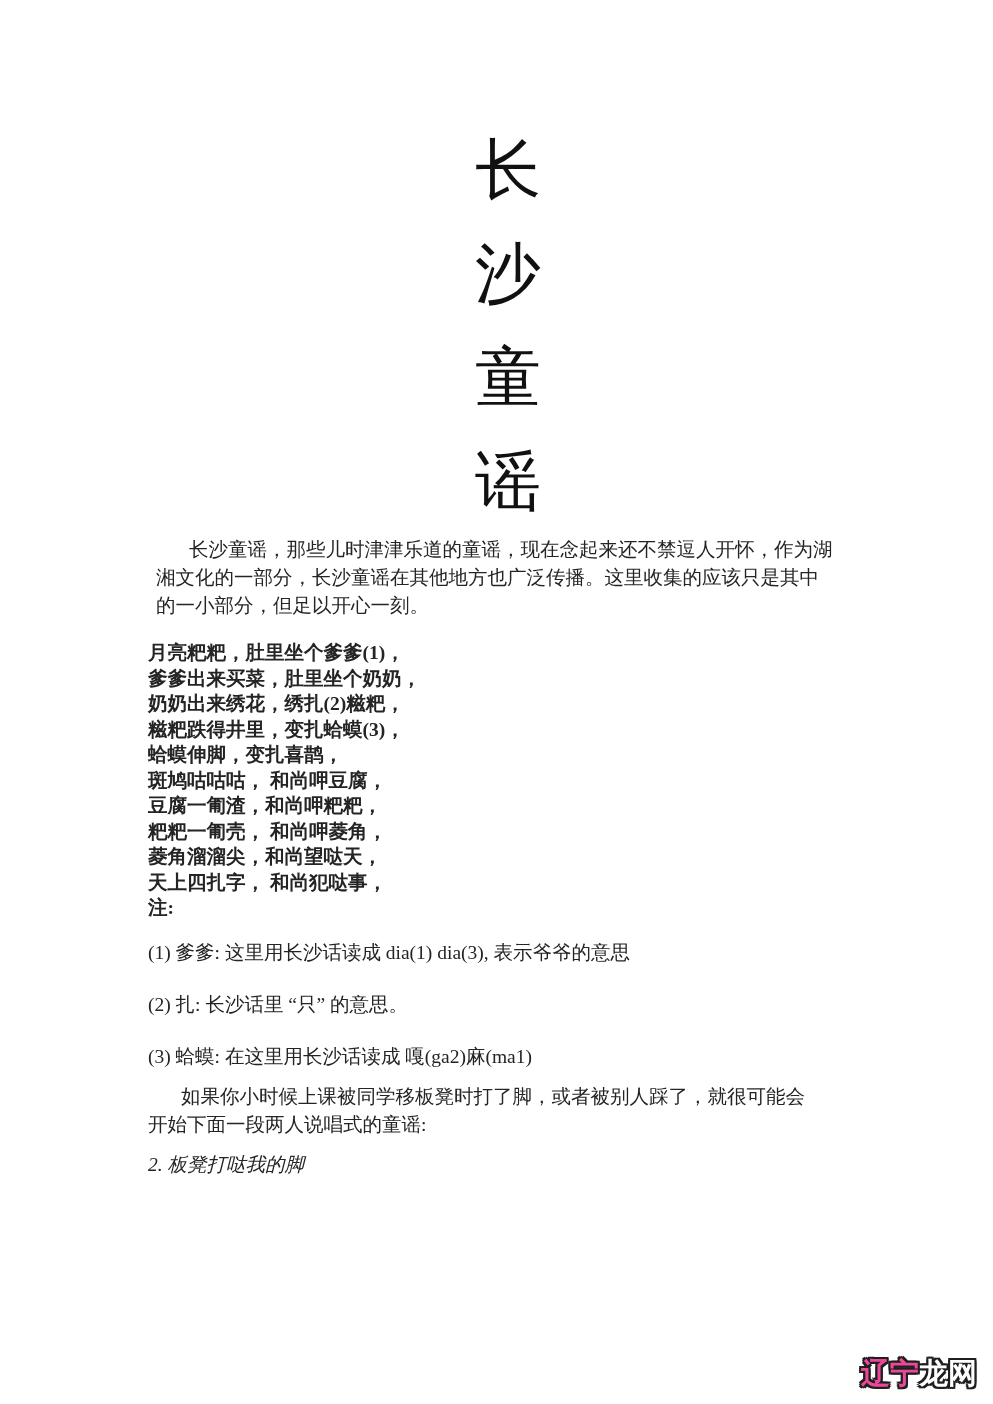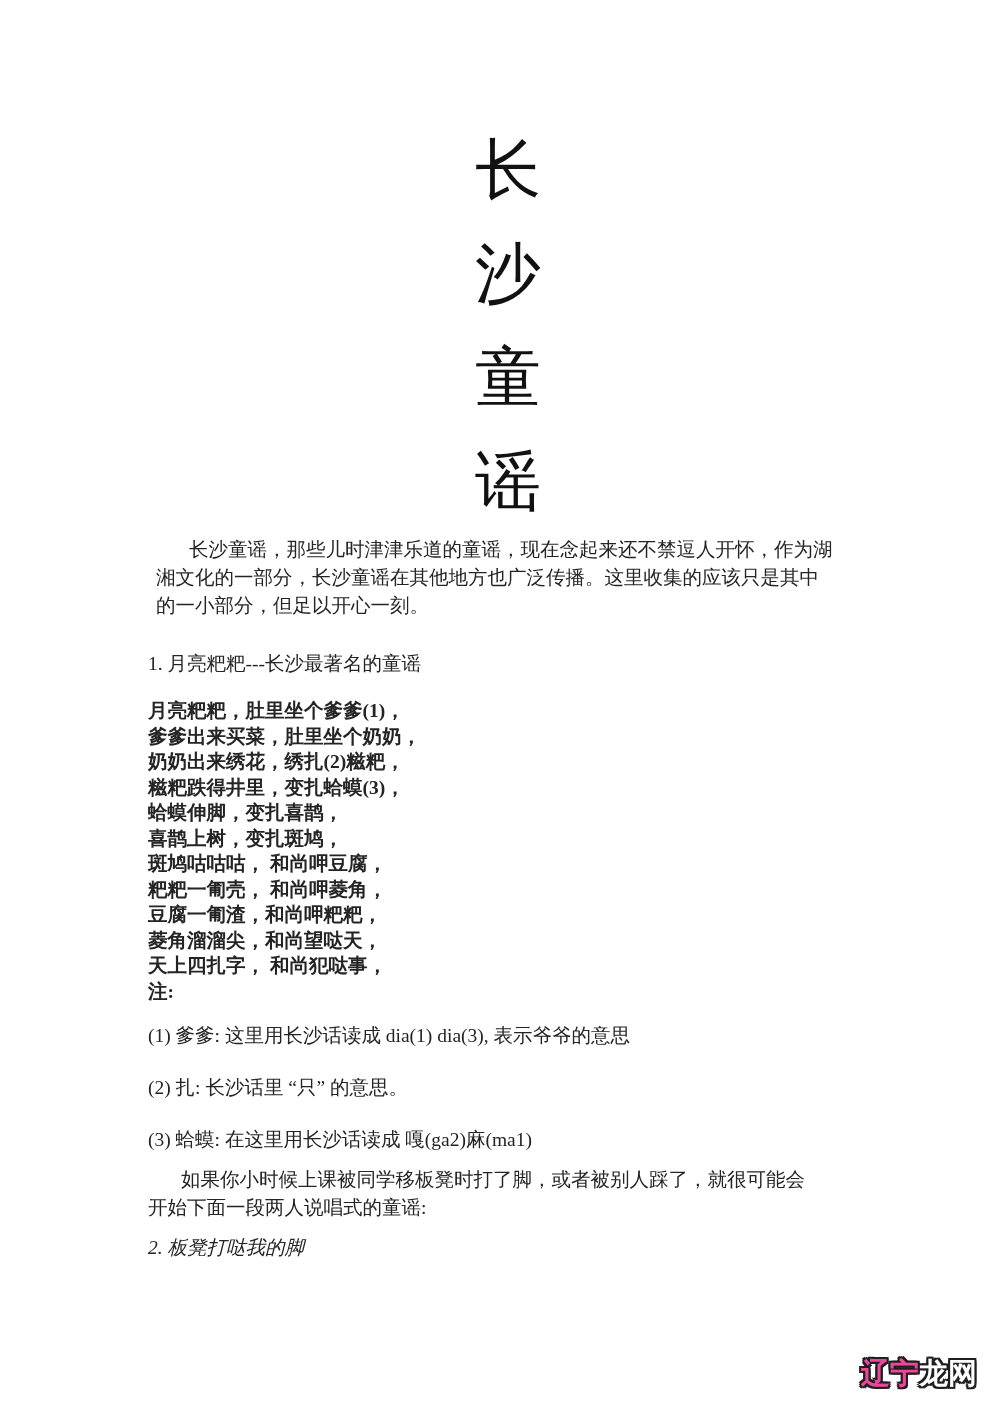--- a/index.html
+++ b/index.html
@@ -100,32 +100,30 @@
       <span class="title-char">长</span>
       <span class="title-char">沙</span>
       <span class="title-char">童</span>
       <span class="title-char">谣</span>
     </div>
 
     <p class="intro">长沙童谣，那些儿时津津乐道的童谣，现在念起来还不禁逗人开怀，作为湖
 湘文化的一部分，长沙童谣在其他地方也广泛传播。这里收集的应该只是其中
 的一小部分，但足以开心一刻。</p>
 
-    <div class="sec-heading">1. 月亮粑粑---长沙最著名的童谣</div>
 
     <div class="rhyme">
       <div class="rhyme-line">月亮粑粑，肚里坐个爹爹(1)，</div>
       <div class="rhyme-line">爹爹出来买菜，肚里坐个奶奶，</div>
       <div class="rhyme-line">奶奶出来绣花，绣扎(2)糍粑，</div>
       <div class="rhyme-line">糍粑跌得井里，变扎蛤蟆(3)，</div>
       <div class="rhyme-line">蛤蟆伸脚，变扎喜鹊，</div>
-      <div class="rhyme-line">喜鹊上树，变扎斑鸠，</div>
       <div class="rhyme-line">斑鸠咕咕咕， 和尚呷豆腐，</div>
+      <div class="rhyme-line">豆腐一匍渣，和尚呷粑粑，</div>
       <div class="rhyme-line">粑粑一匍壳， 和尚呷菱角，</div>
-      <div class="rhyme-line">豆腐一匍渣，和尚呷粑粑，</div>
       <div class="rhyme-line">菱角溜溜尖，和尚望哒天，</div>
       <div class="rhyme-line">天上四扎字， 和尚犯哒事，</div>
       <div class="note-label">注:</div>
     </div>
 
     <div class="note first">(1) 爹爹: 这里用长沙话读成 dia(1) dia(3), 表示爷爷的意思</div>
     <div class="note rest">(2) 扎: 长沙话里 “只” 的意思。</div>
     <div class="note rest">(3) 蛤蟆: 在这里用长沙话读成 嘎(ga2)麻(ma1)</div>
 
     <p class="closing">如果你小时候上课被同学移板凳时打了脚，或者被别人踩了，就很可能会

